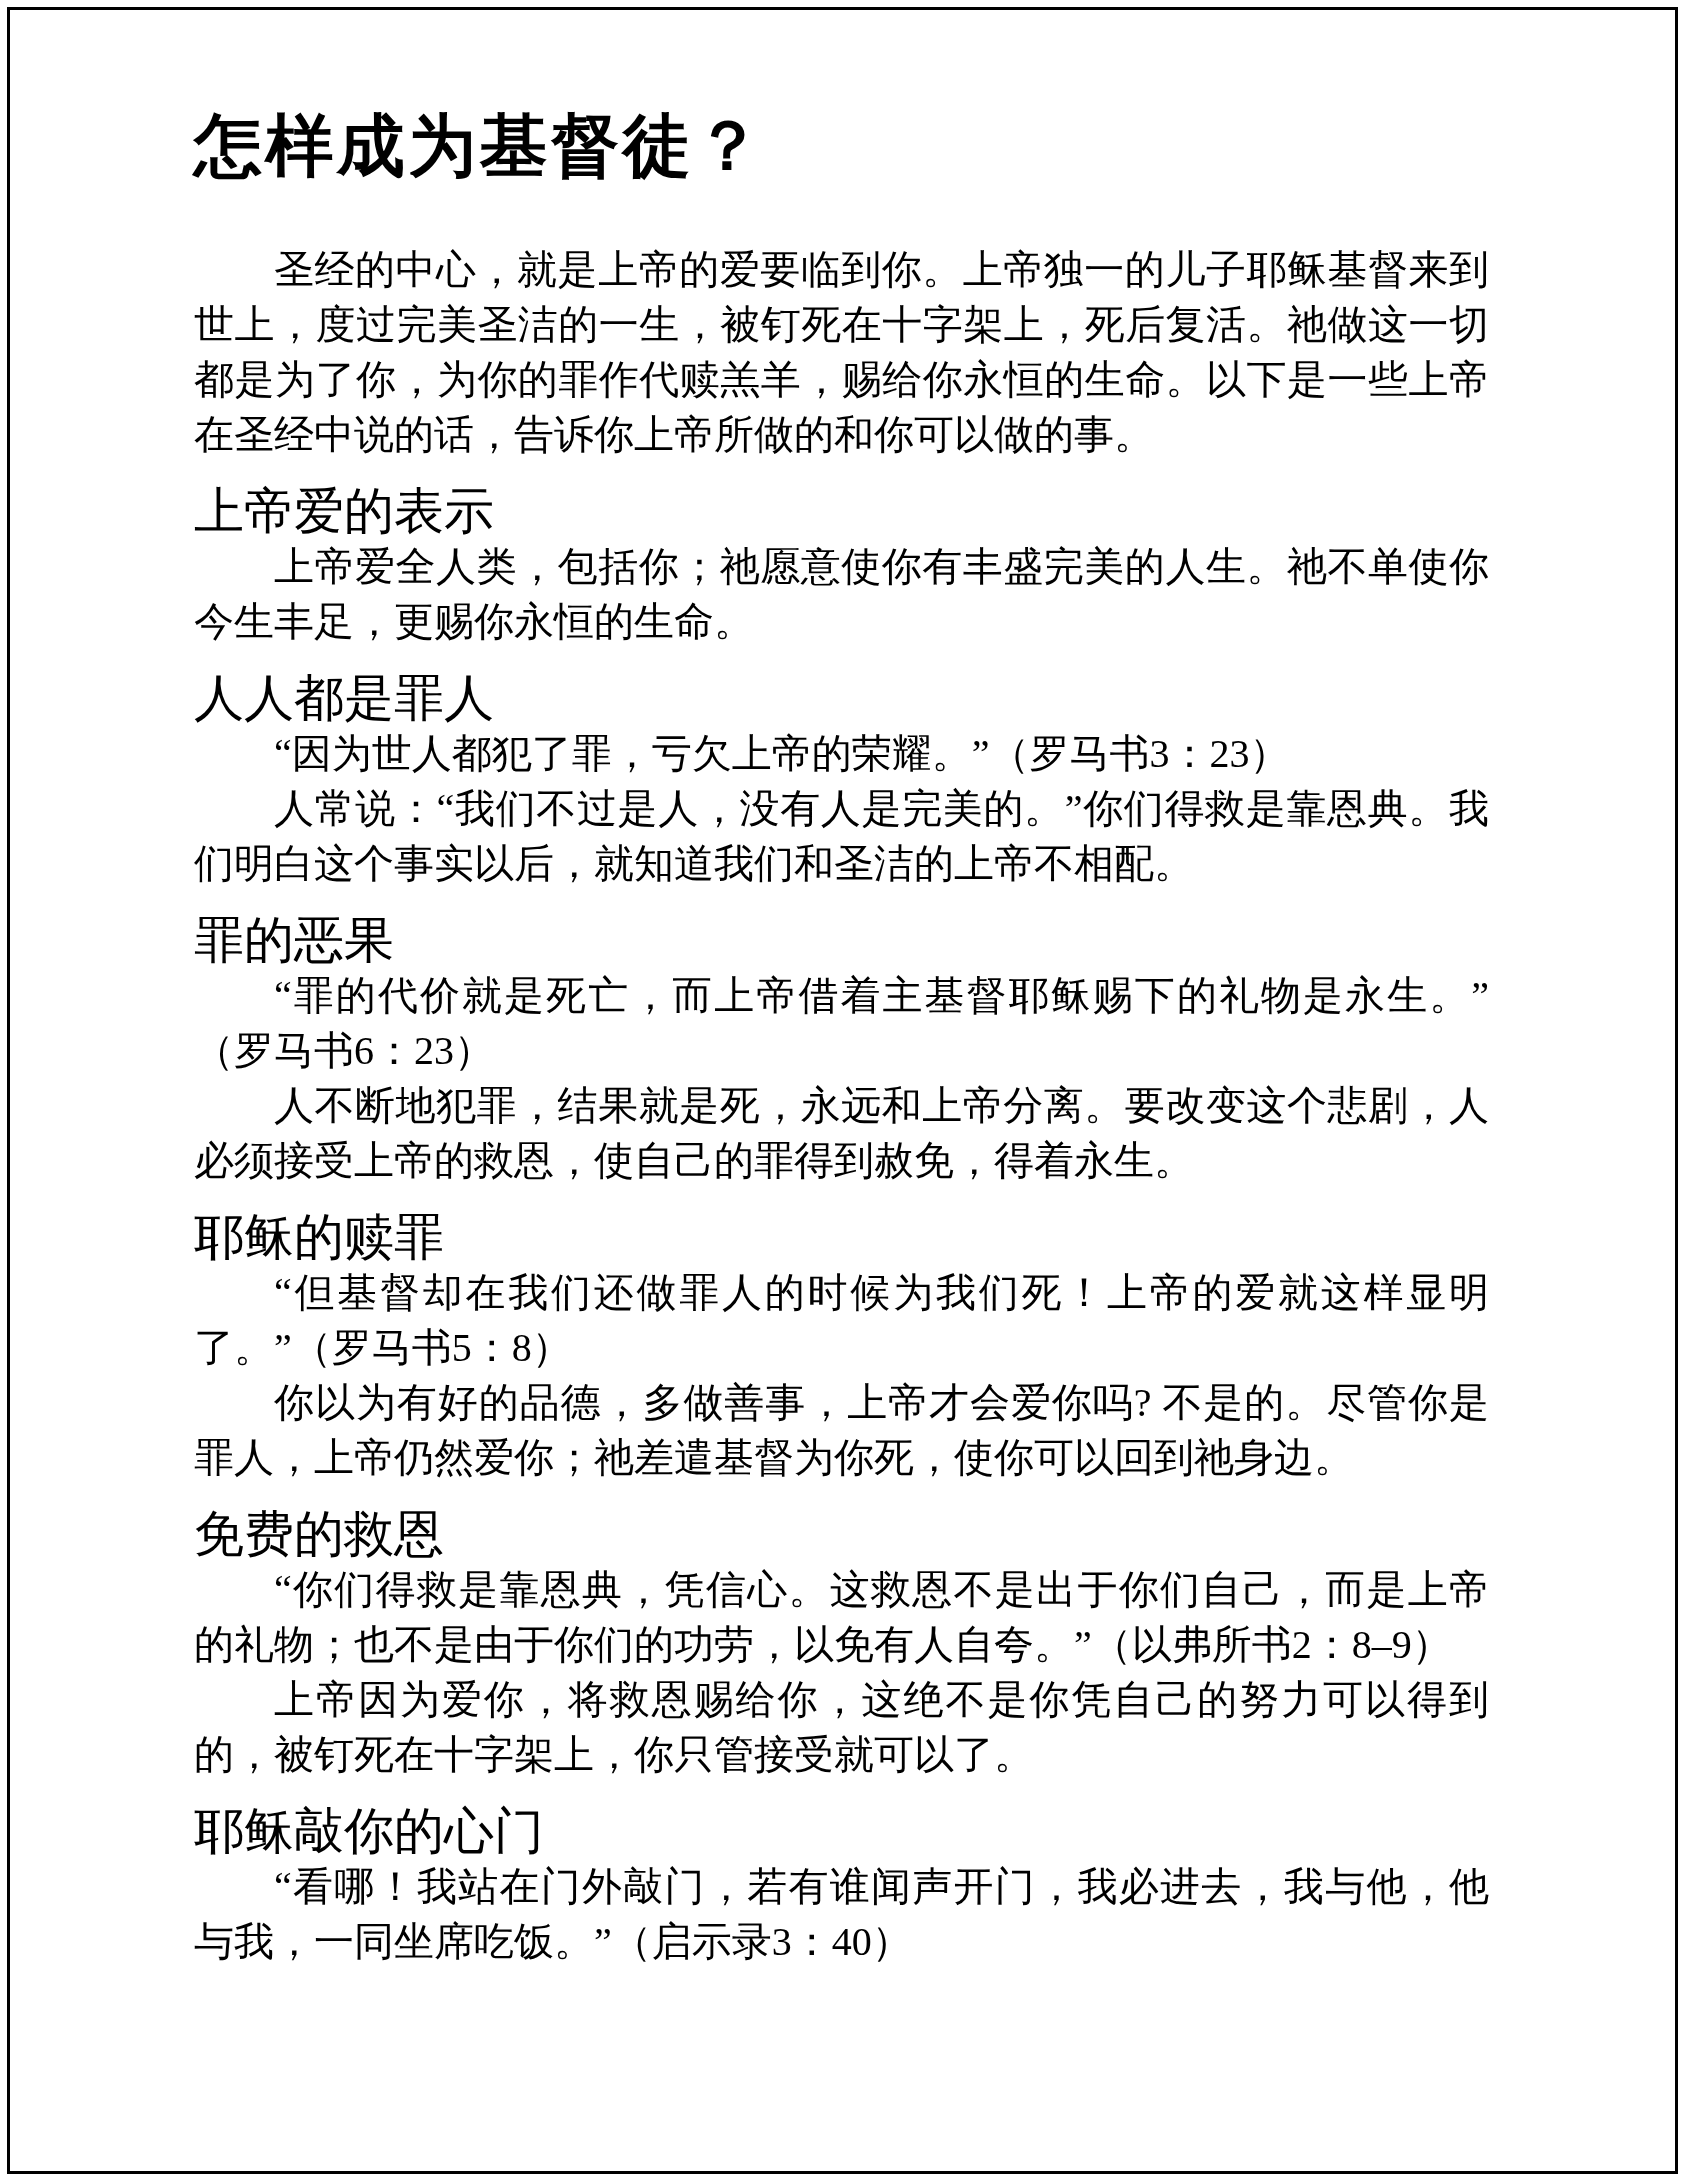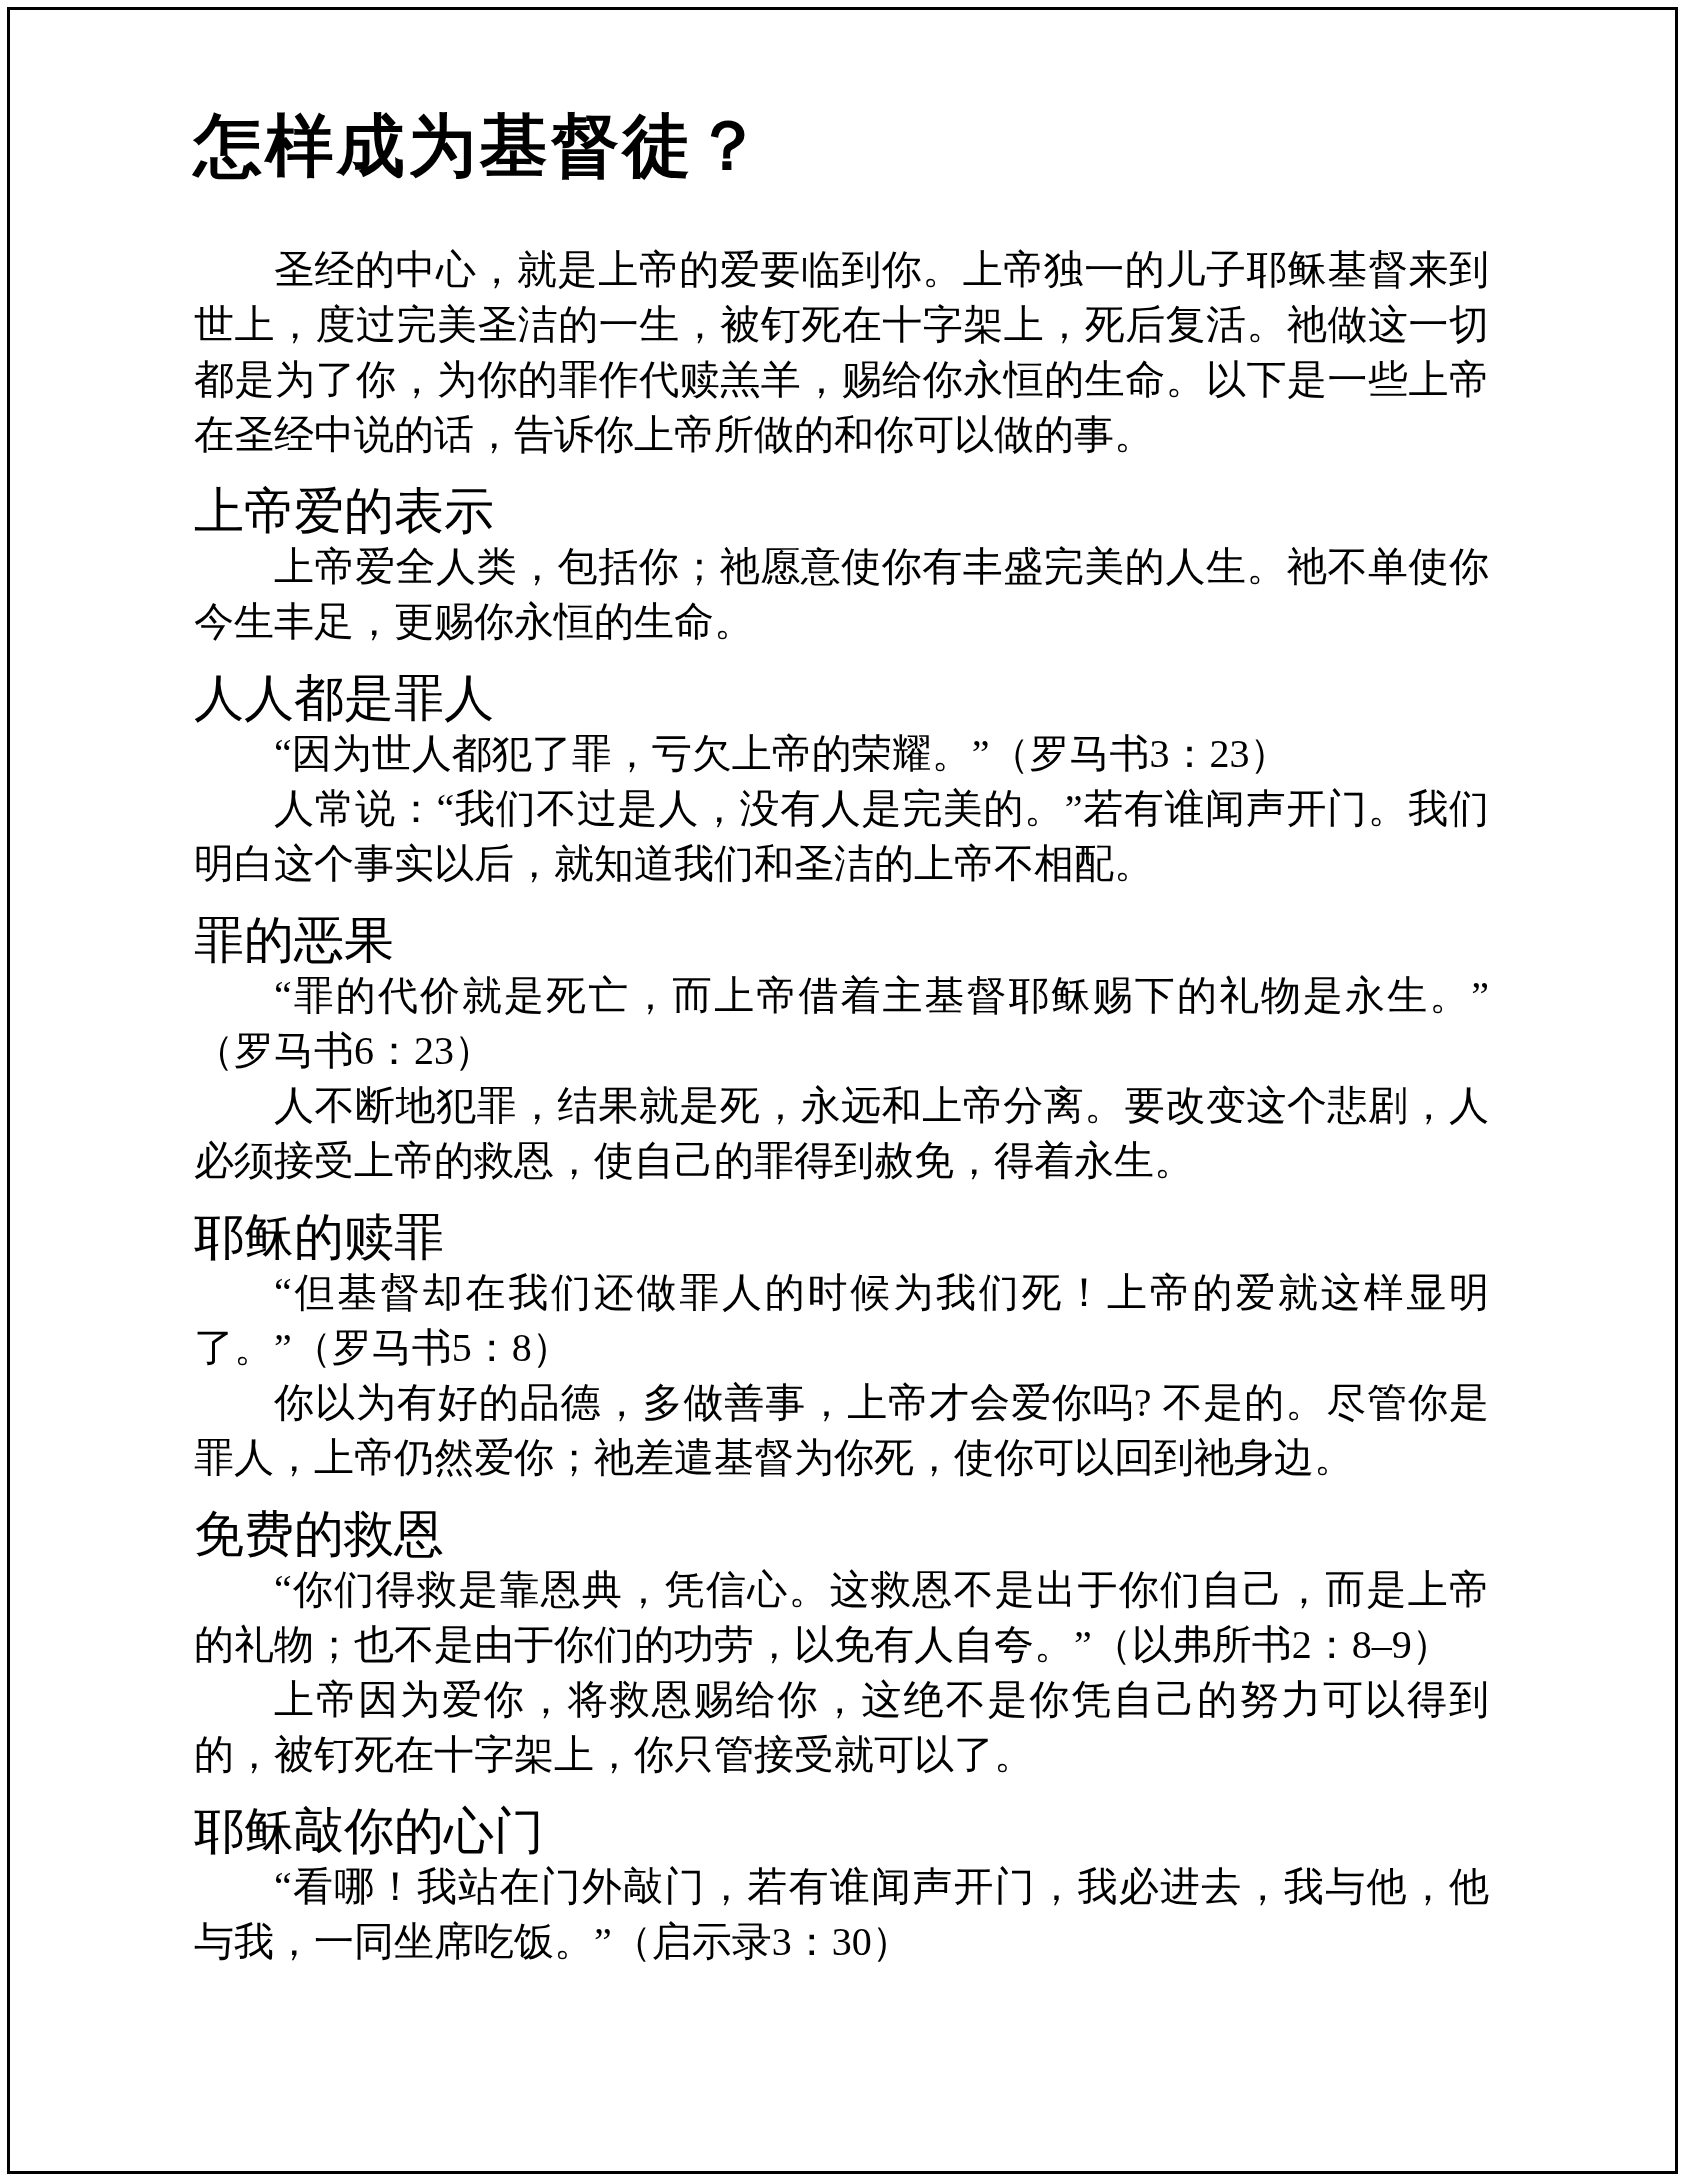--- a/index.html
+++ b/index.html
@@ -71,36 +71,36 @@
   <p class="body-par">圣经的中心，就是上帝的爱要临到你。上帝独一的儿子耶稣基督来到世上，度过完美圣洁的一生，被钉死在十字架上，死后复活。祂做这一切都是为了你，为你的罪作代赎羔羊，赐给你永恒的生命。以下是一些上帝在圣经中说的话，告诉你上帝所做的和你可以做的事。</p>
 
   <div id="sections">
       <section>
         <h2 class="sec-heading">上帝爱的表示</h2>
         <p class="body-par">上帝爱全人类，包括你；祂愿意使你有丰盛完美的人生。祂不单使你今生丰足，更赐你永恒的生命。</p>
       </section>
       <section>
         <h2 class="sec-heading">人人都是罪人</h2>
         <p class="body-par">“因为世人都犯了罪，亏欠上帝的荣耀。”（罗马书3：23）</p>
-        <p class="body-par">人常说：“我们不过是人，没有人是完美的。”若有谁闻声开门。我们明白这个事实以后，就知道我们和圣洁的上帝不相配。</p>
+        <p class="body-par">人常说：“我们不过是人，没有人是完美的。”你们得救是靠恩典。我们明白这个事实以后，就知道我们和圣洁的上帝不相配。</p>
       </section>
       <section>
         <h2 class="sec-heading">罪的恶果</h2>
         <p class="body-par">“罪的代价就是死亡，而上帝借着主基督耶稣赐下的礼物是永生。”（罗马书6：23）</p>
         <p class="body-par">人不断地犯罪，结果就是死，永远和上帝分离。要改变这个悲剧，人必须接受上帝的救恩，使自己的罪得到赦免，得着永生。</p>
       </section>
       <section>
         <h2 class="sec-heading">耶稣的赎罪</h2>
         <p class="body-par">“但基督却在我们还做罪人的时候为我们死！上帝的爱就这样显明了。”（罗马书5：8）</p>
         <p class="body-par">你以为有好的品德，多做善事，上帝才会爱你吗? 不是的。尽管你是罪人，上帝仍然爱你；祂差遣基督为你死，使你可以回到祂身边。</p>
       </section>
       <section>
         <h2 class="sec-heading">免费的救恩</h2>
         <p class="body-par">“你们得救是靠恩典，凭信心。这救恩不是出于你们自己，而是上帝的礼物；也不是由于你们的功劳，以免有人自夸。”（以弗所书2：8–9）</p>
         <p class="body-par">上帝因为爱你，将救恩赐给你，这绝不是你凭自己的努力可以得到的，被钉死在十字架上，你只管接受就可以了。</p>
       </section>
       <section>
         <h2 class="sec-heading">耶稣敲你的心门</h2>
-        <p class="body-par">“看哪！我站在门外敲门，若有谁闻声开门，我必进去，我与他，他与我，一同坐席吃饭。”（启示录3：30）</p>
+        <p class="body-par">“看哪！我站在门外敲门，若有谁闻声开门，我必进去，我与他，他与我，一同坐席吃饭。”（启示录3：40）</p>
       </section>
     </div>
 </main>
 
 
 </body></html>

